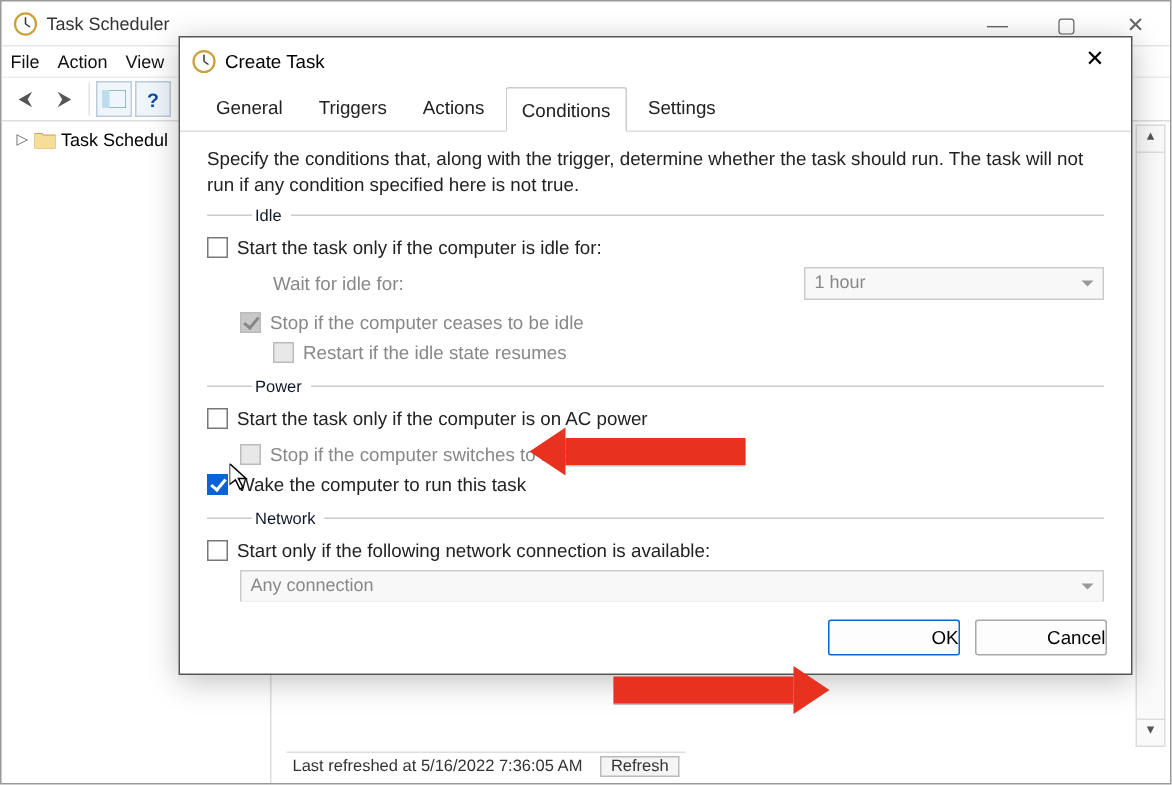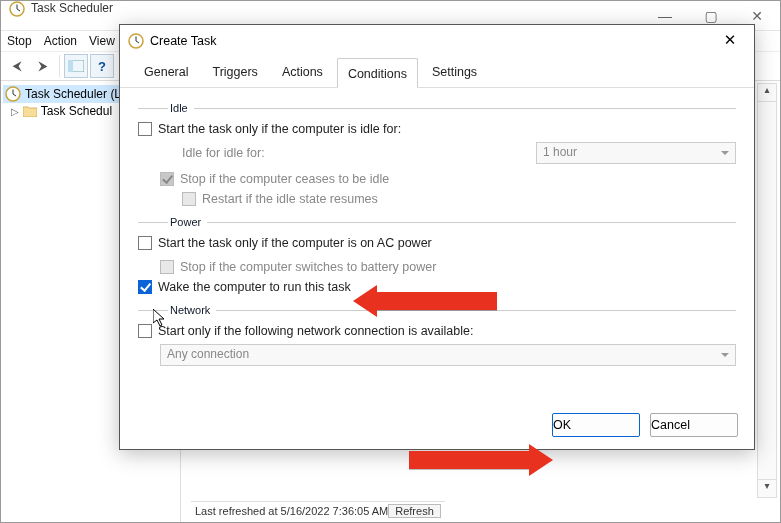--- a/index.html
+++ b/index.html
@@ -1,31 +1,31 @@
 <!DOCTYPE html>
 <html><head>
 <meta charset="utf-8">
 <style>
   * { box-sizing: border-box; font-family: "Segoe UI", Tahoma, sans-serif; }
   body { margin: 0; background: #fff; width: 781px; height: 523px; overflow: hidden; position: relative; border: 1px solid #999; }
   
-  .titlebar { height: 30px; display: flex; align-items: flex-start; padding: 0 0 0 8px; font-size: 12px; color: #333; border-bottom: 1px solid #e6e6e6; }
+  .titlebar { height: 30px; display: flex; align-items: center; padding: 0 0 0 8px; font-size: 12px; color: #333; border-bottom: 1px solid #e6e6e6; }
   .titlebar .icon { width: 16px; height: 16px; margin-right: 6px; }
   .titlebar .spacer { flex: 1; }
   .winbtn { width: 46px; height: 30px; text-align: center; line-height: 30px; font-size: 14px; color: #666; }
   .menubar { height: 20px; padding: 0 6px; font-size: 12px; color: #111; display: flex; gap: 12px; align-items: center; }
   .toolbar { height: 30px; border-top: 1px solid #eee; border-bottom: 1px solid #ddd; display: flex; align-items: center; padding: 0 4px; gap: 2px; }
   .tbtn { width: 24px; height: 24px; border: 1px solid transparent; display: flex; align-items: center; justify-content: center; font-size: 13px; color: #555; }
   .tbtn.box { border: 1px solid #bcd; background: #eef5fb; }
   .tbtn.help { border: 1px solid #bcd; background: #eef5fb; color: #0a4b9b; font-weight: bold; }
   .body { display: flex; height: calc(523px - 30px - 20px - 30px); }
   .sidebar { width: 180px; border-right: 1px solid #ddd; padding: 4px 2px; font-size: 12px; }
   .siderow { display: flex; align-items: center; gap: 4px; padding: 1px 2px; }
   .siderow.active { background: #cde8ff; }
-  .status { height: 18px; border-top: 1px solid #ddd; font-size: 11px; display: flex; align-items: center; gap: 0; padding: 0 4px; color: #333; position: absolute; bottom: 3px; left: 190px; }
+  .status { height: 18px; border-top: 1px solid #ddd; font-size: 11px; display: flex; align-items: center; gap: 12px; padding: 0 4px; color: #333; position: absolute; bottom: 3px; left: 190px; }
   .status .ref { border: 1px solid #bbb; padding: 0 6px; background: #f5f5f5; }
   .rightpanel { position: absolute; right: 3px; top: 82px; bottom: 24px; width: 20px; border: 1px solid #ddd; background: #fafafa; }
   .rightpanel .uptri { position: absolute; top: 0; left: 0; right: 0; height: 18px; text-align: center; font-size: 10px; color: #555; border-bottom: 1px solid #ddd;}
   .rightpanel .dntri { position: absolute; bottom: 0; left: 0; right: 0; height: 18px; text-align: center; font-size: 10px; color: #555; border-top: 1px solid #ddd;}
   
   .dialog { position: absolute; left: 118px; top: 23px; width: 636px; height: 426px; background: #fff; border: 1px solid #555; box-shadow: 0 4px 20px rgba(0,0,0,.25); display: flex; flex-direction: column; }
   .dlg-title { height: 32px; display: flex; align-items: center; padding: 0 8px; font-size: 12.5px; }
   .dlg-title .spacer { flex: 1; }
   .dlg-close { width: 32px; height: 28px; text-align: center; line-height: 26px; font-size: 15px; }
   .tabs { display: flex; gap: 4px; padding: 0 14px; font-size: 12.5px; border-bottom: 1px solid #ddd;}
@@ -42,21 +42,21 @@
   .cb.checked { background: #0a64d8; border-color: #0a64d8; }
   .cb.checked::after { content: ""; width: 4px; height: 8px; border: solid #fff; border-width: 0 2px 2px 0; transform: rotate(40deg) translateY(-1px); }
   .cb.disabled { background: #e8e8e8; border-color: #bbb; }
   .cb.disabled.checked { background: #c8c8c8; border-color: #bbb;}
   .cb.disabled.checked::after { border-color: #888; }
   .lbl.gray { color: #888; }
   .sel { border: 1px solid #ccc; background: #f8f8f8; color: #888; padding: 2px 18px 2px 6px; font-size: 12px; position: relative; width: 200px; height: 22px;}
   .sel::after { content: ""; position: absolute; right: 6px; top: 8px; border: 4px solid transparent; border-top-color: #999;}
   .rgt { margin-left: auto; }
   .dlg-footer { height: 48px; display: flex; align-items: center; justify-content: flex-end; gap: 10px; padding: 0 16px; }
-  .btn { min-width: 88px; height: 24px; border: 1px solid #aaa; background: #fdfdfd; font-size: 12.5px; text-align: left; line-height: 22px; border-radius: 2px;}
+  .btn { min-width: 88px; height: 24px; border: 1px solid #aaa; background: #fdfdfd; font-size: 12.5px; text-align: right; line-height: 22px; border-radius: 2px;}
   .btn.primary { border: 1.5px solid #0a64d8; }
   
   .arrow { position: absolute; height: 24px; display: flex; align-items: center; pointer-events: none;}
   .arrow .shaft { height: 18px; background: #e8311f; box-shadow: 0 1px 0 rgba(0,0,0,.25);}
   .arrow .head { width: 0; height: 0; }
   .arrow.left .head { border-top: 16px solid transparent; border-bottom: 16px solid transparent; border-right: 24px solid #e8311f; }
   .arrow.right .head { border-top: 16px solid transparent; border-bottom: 16px solid transparent; border-left: 24px solid #e8311f; }
   .cursor { position: absolute; left: 152px; top: 308px; font-size: 14px; color: #000; pointer-events: none;}
   svg.clock { width:16px; height:16px; }
 </style>
@@ -69,46 +69,38 @@
       <line x1="8" y1="8" x2="8" y2="3.5" stroke="#333"></line>
       <line x1="8" y1="8" x2="11" y2="10" stroke="#333"></line>
     </svg>
   <span>Task Scheduler</span>
   <span class="spacer"></span>
   <div class="winbtn">—</div>
   <div class="winbtn">▢</div>
   <div class="winbtn">✕</div>
 </div>
 <div class="menubar">
-  <span>Stop</span>
+  <span>File</span>
   <span>Action</span>
   <span>View</span>
 </div>
 <div class="toolbar">
   <div class="tbtn">⮜</div>
   <div class="tbtn">⮞</div>
   <div style="width:1px;height:22px;background:#e4e4e4;margin:0 2px"></div>
   <div class="tbtn box">
     <svg width="16" height="12">
         <rect x="0" y="0" width="16" height="12" fill="none" stroke="#7aa"></rect>
         <rect x="0" y="0" width="5" height="12" fill="#bde"></rect>
       </svg>
   </div>
   <div class="tbtn help">?</div>
 </div>
 <div class="body">
   <div class="sidebar">
-    <div class="siderow active">
-      <svg class="clock" viewBox="0 0 16 16">
-          <circle cx="8" cy="8" r="7" fill="#fff" stroke="#caa23a" stroke-width="1.5"></circle>
-          <line x1="8" y1="8" x2="8" y2="3.5" stroke="#333"></line>
-          <line x1="8" y1="8" x2="11" y2="10" stroke="#333"></line>
-        </svg>
-      <span>Task Scheduler (L</span>
-    </div>
     <div class="siderow" style="padding-left:8px">
       <span style="font-size:10px;color:#666">▷</span>
       <svg width="14" height="12">
           <path d="M0 2h5l1 1h8v9H0z" fill="#f7dd9a" stroke="#c9a33a" stroke-width="0.7"></path>
         </svg>
       <span>Task Schedul</span>
     </div>
   </div>
 </div>
 <div class="rightpanel">
@@ -132,29 +124,30 @@
     <div class="dlg-close">✕</div>
   </div>
   <div class="tabs">
     <div class="tab">General</div>
     <div class="tab">Triggers</div>
     <div class="tab">Actions</div>
     <div class="tab active">Conditions</div>
     <div class="tab">Settings</div>
   </div>
   <div class="dlg-body">
+    <div class="desc">Specify the conditions that, along with the trigger, determine whether the task should run.  The task will not run  if any condition specified here is not true.</div>
 
     <fieldset class="sec">
       <legend>Idle</legend>
       <div class="row">
         <span class="cb"></span>
         <span class="lbl">Start the task only if the computer is idle for:</span>
       </div>
       <div class="row ind2">
-        <span class="lbl gray">Idle for idle for:</span>
+        <span class="lbl gray">Wait for idle for:</span>
         <span class="rgt sel">1 hour</span>
       </div>
       <div class="row ind1">
         <span class="cb disabled checked"></span>
         <span class="lbl gray">Stop if the computer ceases to be idle</span>
       </div>
       <div class="row ind2">
         <span class="cb disabled"></span>
         <span class="lbl gray">Restart if the idle state resumes</span>
       </div>

